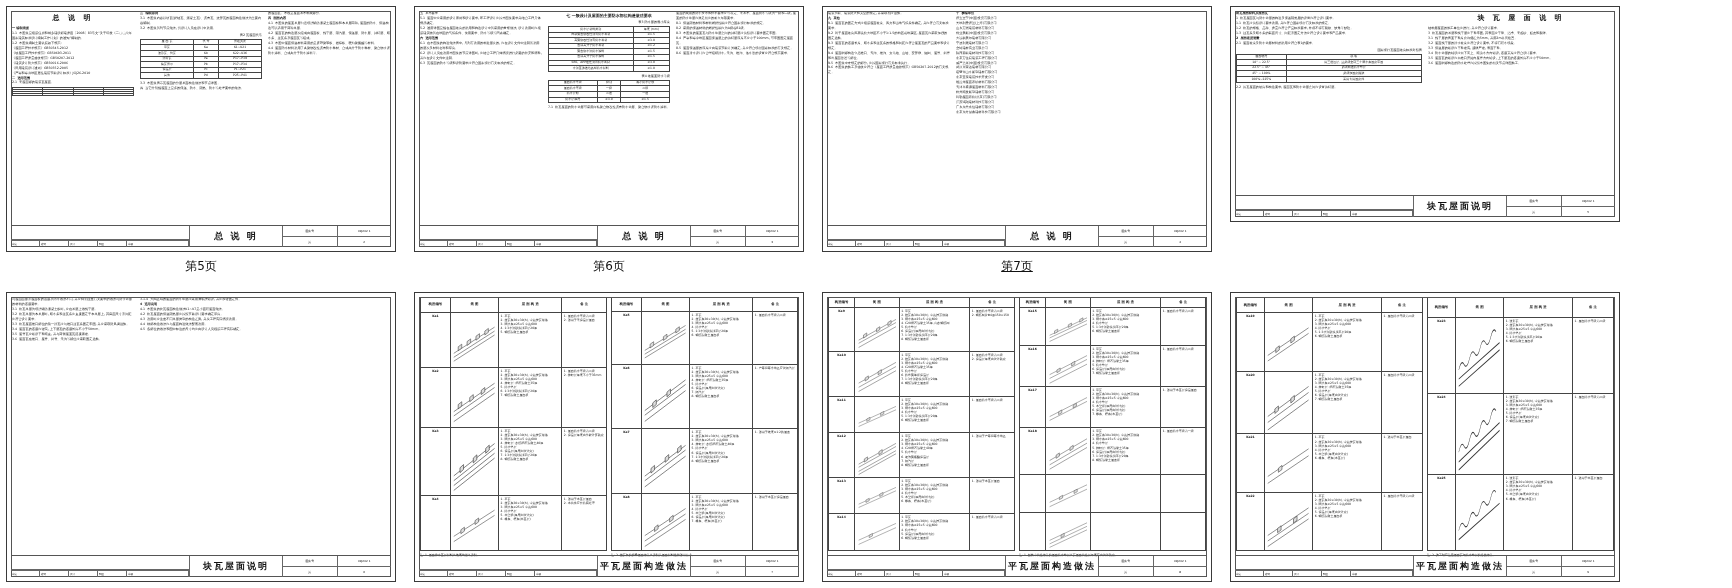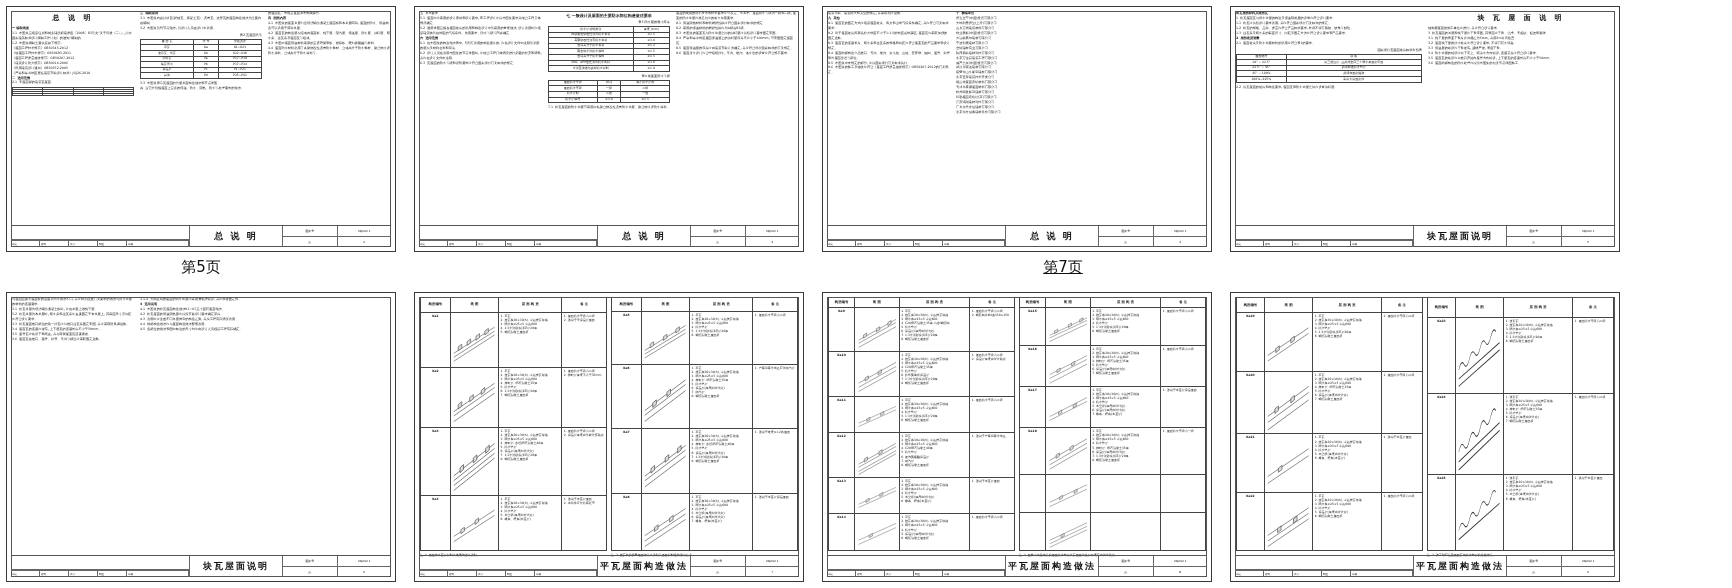--- a/index.html
+++ b/index.html
@@ -1,20 +1,20 @@
 <!DOCTYPE html>
 <html><head>
 <meta charset="utf-8">
 <style>
   html,body{margin:0;padding:0;background:#ffffff;}
   body{width:1732px;height:588px;font-family:"DejaVu Sans","Liberation Sans",sans-serif;color:#111;}
   .sheet-grid{position:relative;width:1732px;height:588px;}
   .page{position:absolute;background:#fff;border:1px solid #3a3a3a;box-sizing:border-box;overflow:hidden;}
   .page-inner{position:absolute;left:4px;top:4px;right:4px;bottom:4px;border:1px solid #555;box-sizing:border-box;}
-  .pg-caption{position:absolute;text-align:center;font-size:15px;color:#111;width:100%;}
+  .pg-caption{position:absolute;text-align:center;font-size:12px;color:#111;width:100%;}
   .cols{display:flex;height:100%;box-sizing:border-box;padding:4px 5px 26px 5px;gap:6px;}
   .col{flex:1;min-width:0;}
   .tx{font-size:3.2px;line-height:1.55;letter-spacing:0;white-space:pre-wrap;word-break:break-all;color:#1a1a1a;}
   .tx.h{font-weight:bold;}
   .title{font-size:7px;font-weight:bold;text-align:center;letter-spacing:3px;margin:2px 0 3px 0;}
   .subttl{font-size:4px;font-weight:bold;text-align:center;margin:2px 0;}
   table.mini{border-collapse:collapse;width:100%;margin:2px 0;}
   table.mini td,table.mini th{border:0.5px solid #444;font-size:3px;line-height:1.2;padding:0.5px 1px;text-align:center;color:#1a1a1a;}
   .tbl-cap{font-size:3.2px;text-align:right;margin-top:2px;}
   
@@ -341,21 +341,21 @@
           <div class="tb-rcell">09J202-1</div>
         </div>
         <div class="tb-rrow">
           <div class="tb-rcell">页</div>
           <div class="tb-rcell">4</div>
         </div>
       </div>
     </div>
   </div>
 
-  <div class="page" style="left:1230px;top:6px;width:390px;height:246px;">
+  <div class="page" style="left:1230px;top:6px;width:390px;height:216px;">
     <div class="page-inner"></div>
     <div class="cols">
       <div class="col">
         <div class="tx h">块瓦屋面材料及屋面瓦</div>
         <div class="tx">1  块瓦屋面瓦与防水垫层的构造及保温隔热层的设置应符合设计要求。</div>
         <div class="tx">1.1  块瓦应按照设计要求选用, 并应符合国家现行有关标准的规定。</div>
         <div class="tx">1.2  块瓦的规格、品种、质量应符合产品标准要求, 外观不得有裂纹、缺角等缺陷。</div>
         <div class="tx">1.3  挂瓦条及顺水条的截面尺寸、间距及固定方法应符合设计要求和产品要求。</div>
         <div class="tx h">2  屋面坡度测量</div>
         <div class="tx">2.1  屋面坡度及防水垫层材料的选用应符合表1的要求。</div>
@@ -417,21 +417,22 @@
         </div>
         <div class="tb-rrow">
           <div class="tb-rcell">页</div>
           <div class="tb-rcell">5</div>
         </div>
       </div>
     </div>
   </div>
 
   <div class="pg-caption" style="left:6px;top:258px;width:390px;">第5页</div>
-  <div class="pg-caption" style="left:868px;top:258px;width:390px;text-decoration:underline;">第7页</div>
+  <div class="pg-caption" style="left:414px;top:258px;width:390px;">第6页</div>
+  <div class="pg-caption" style="left:822px;top:258px;width:390px;text-decoration:underline;">第7页</div>
 
   <div class="page" style="left:6px;top:292px;width:390px;height:290px;">
     <div class="page-inner"></div>
     <div class="cols" style="padding-bottom:30px;">
       <div class="col">
         <div class="tx">与屋面面层及屋面板的搭接及防水做法不同, 并应特别注意有关要求的做法与防水垫层的材料的搭接要求。</div>
         <div class="tx">3.1  块瓦基层为现浇钢筋混凝土板时, 应在基层上做找平层。</div>
         <div class="tx">3.2  块瓦基层为木基层时, 顺水条和挂瓦条应直接固定于木基层上, 其截面尺寸及间距应符合设计要求。</div>
         <div class="tx">3.3  块瓦屋面檐口部位的第一排瓦应与檐口挂瓦条固定牢固, 并应采取防风揭措施。</div>
         <div class="tx">3.4  屋面瓦的搭接应密实, 上下层瓦的搭接长度不小于50mm。</div>

